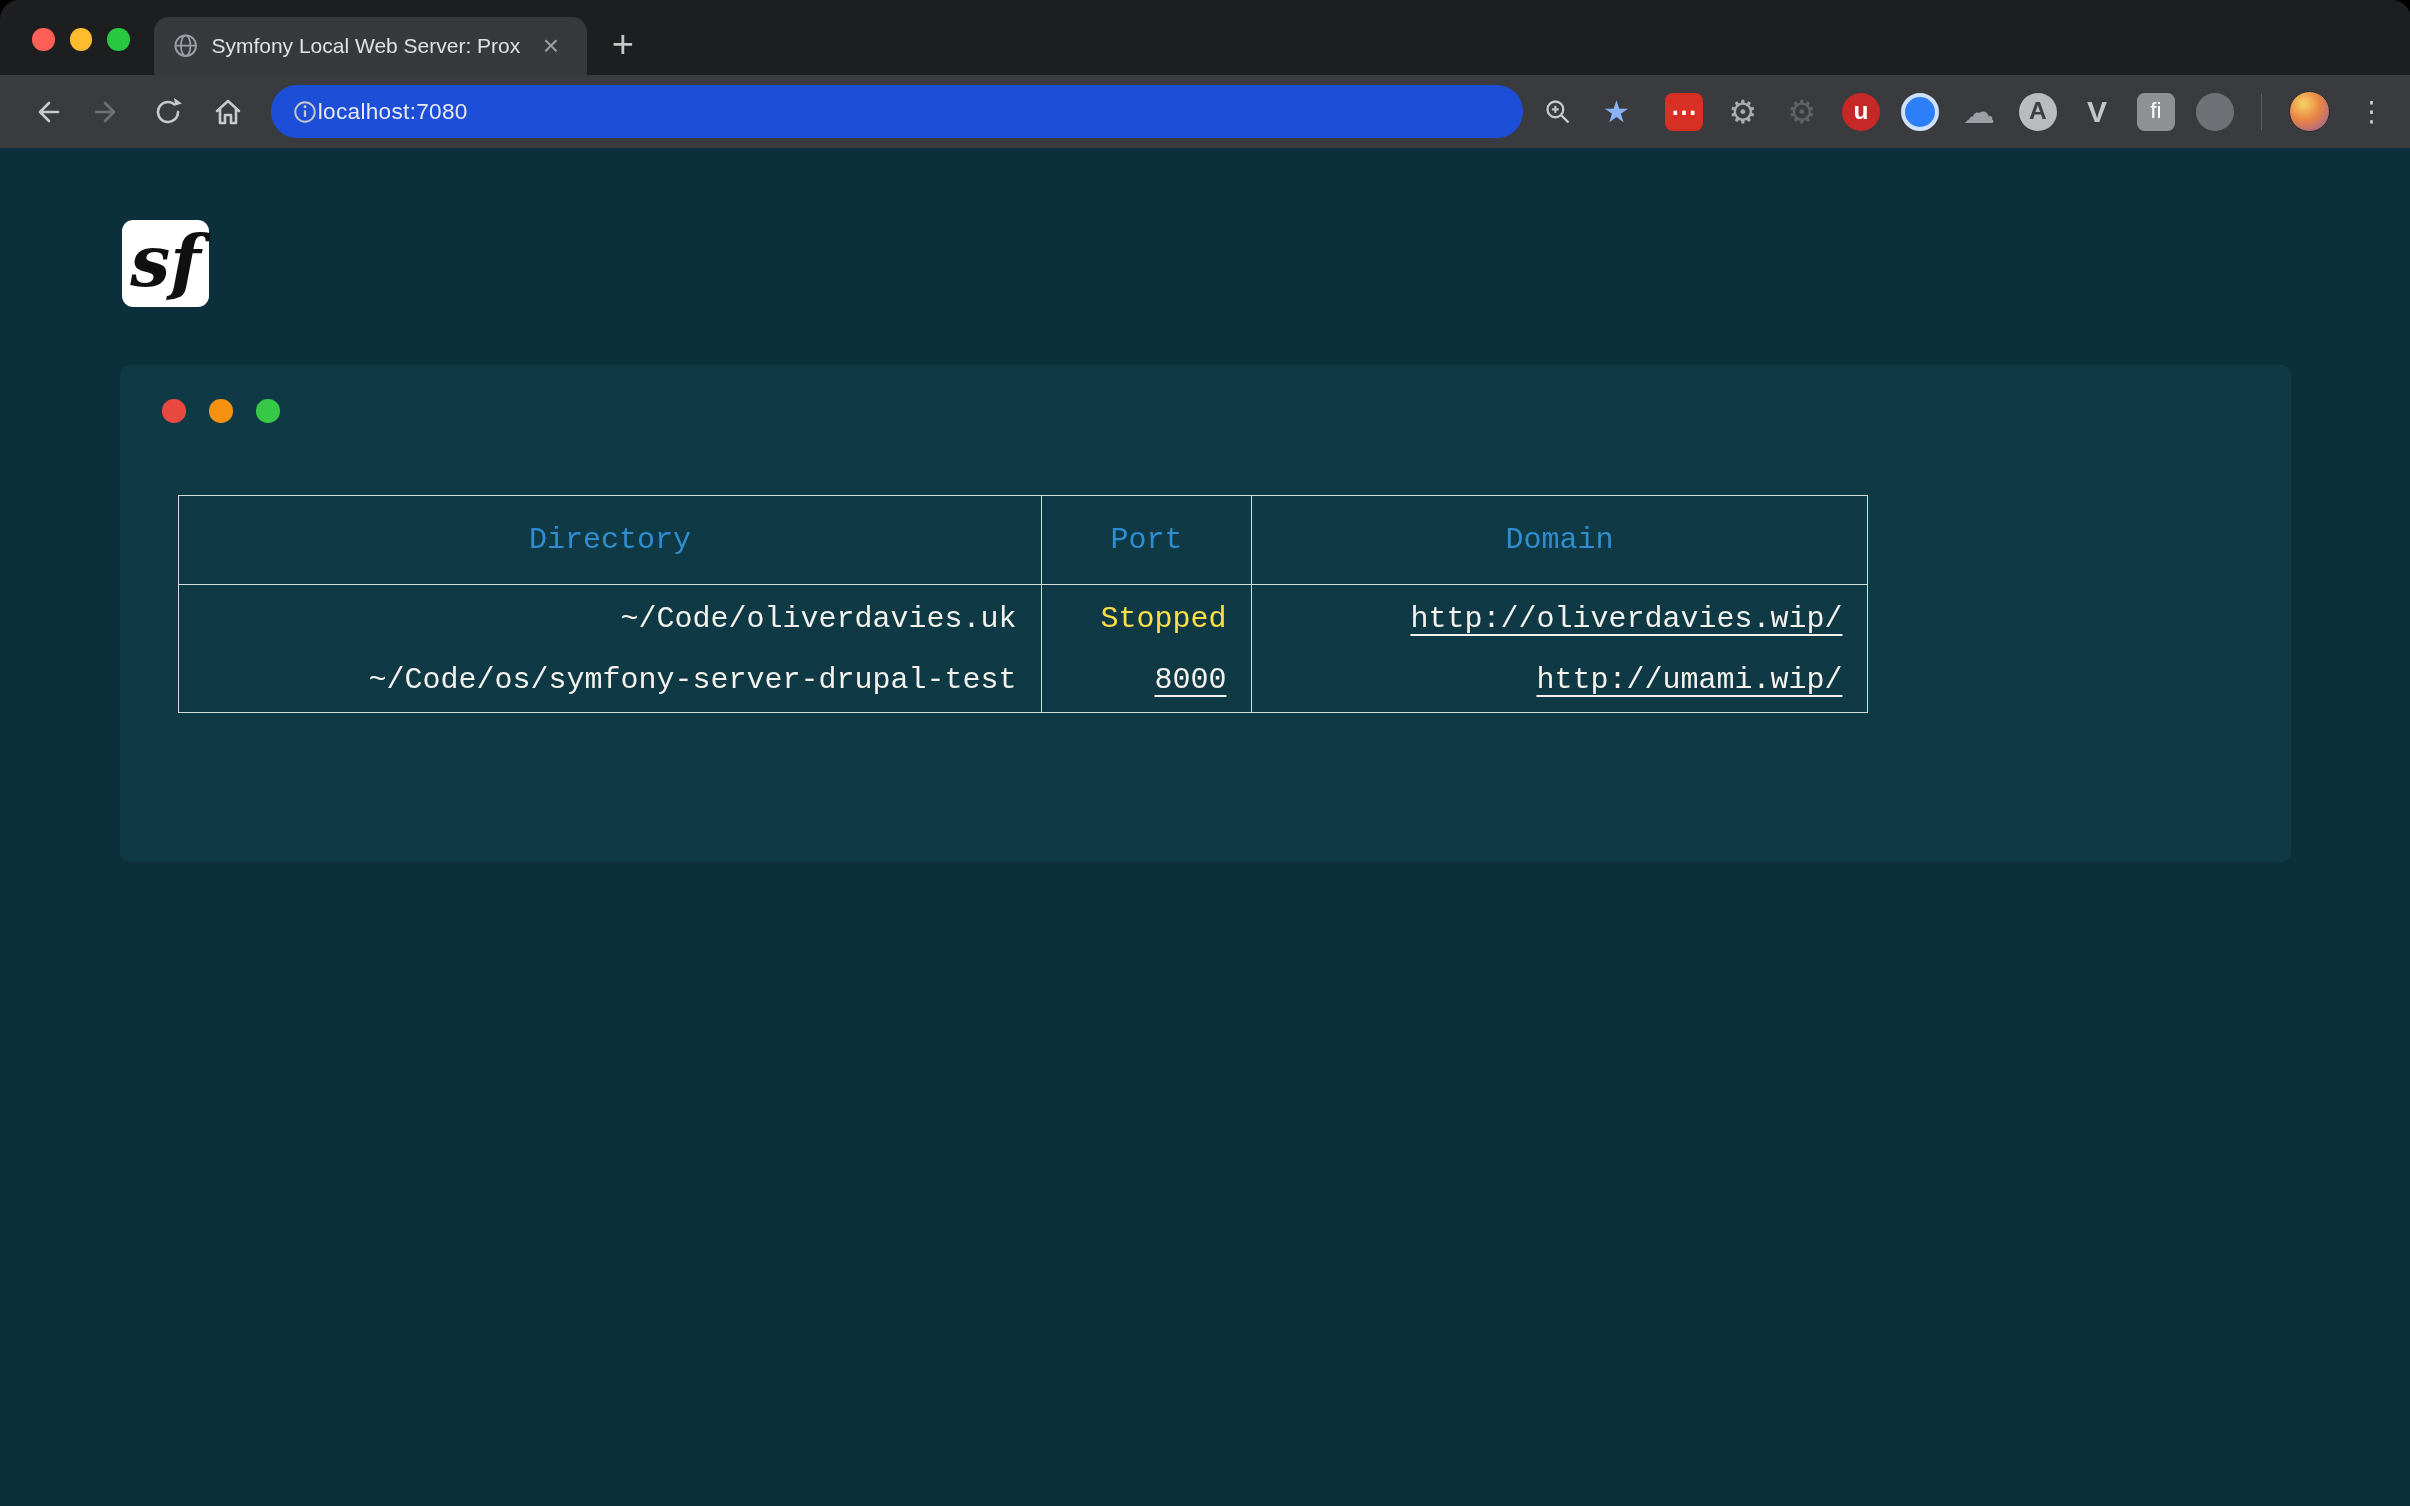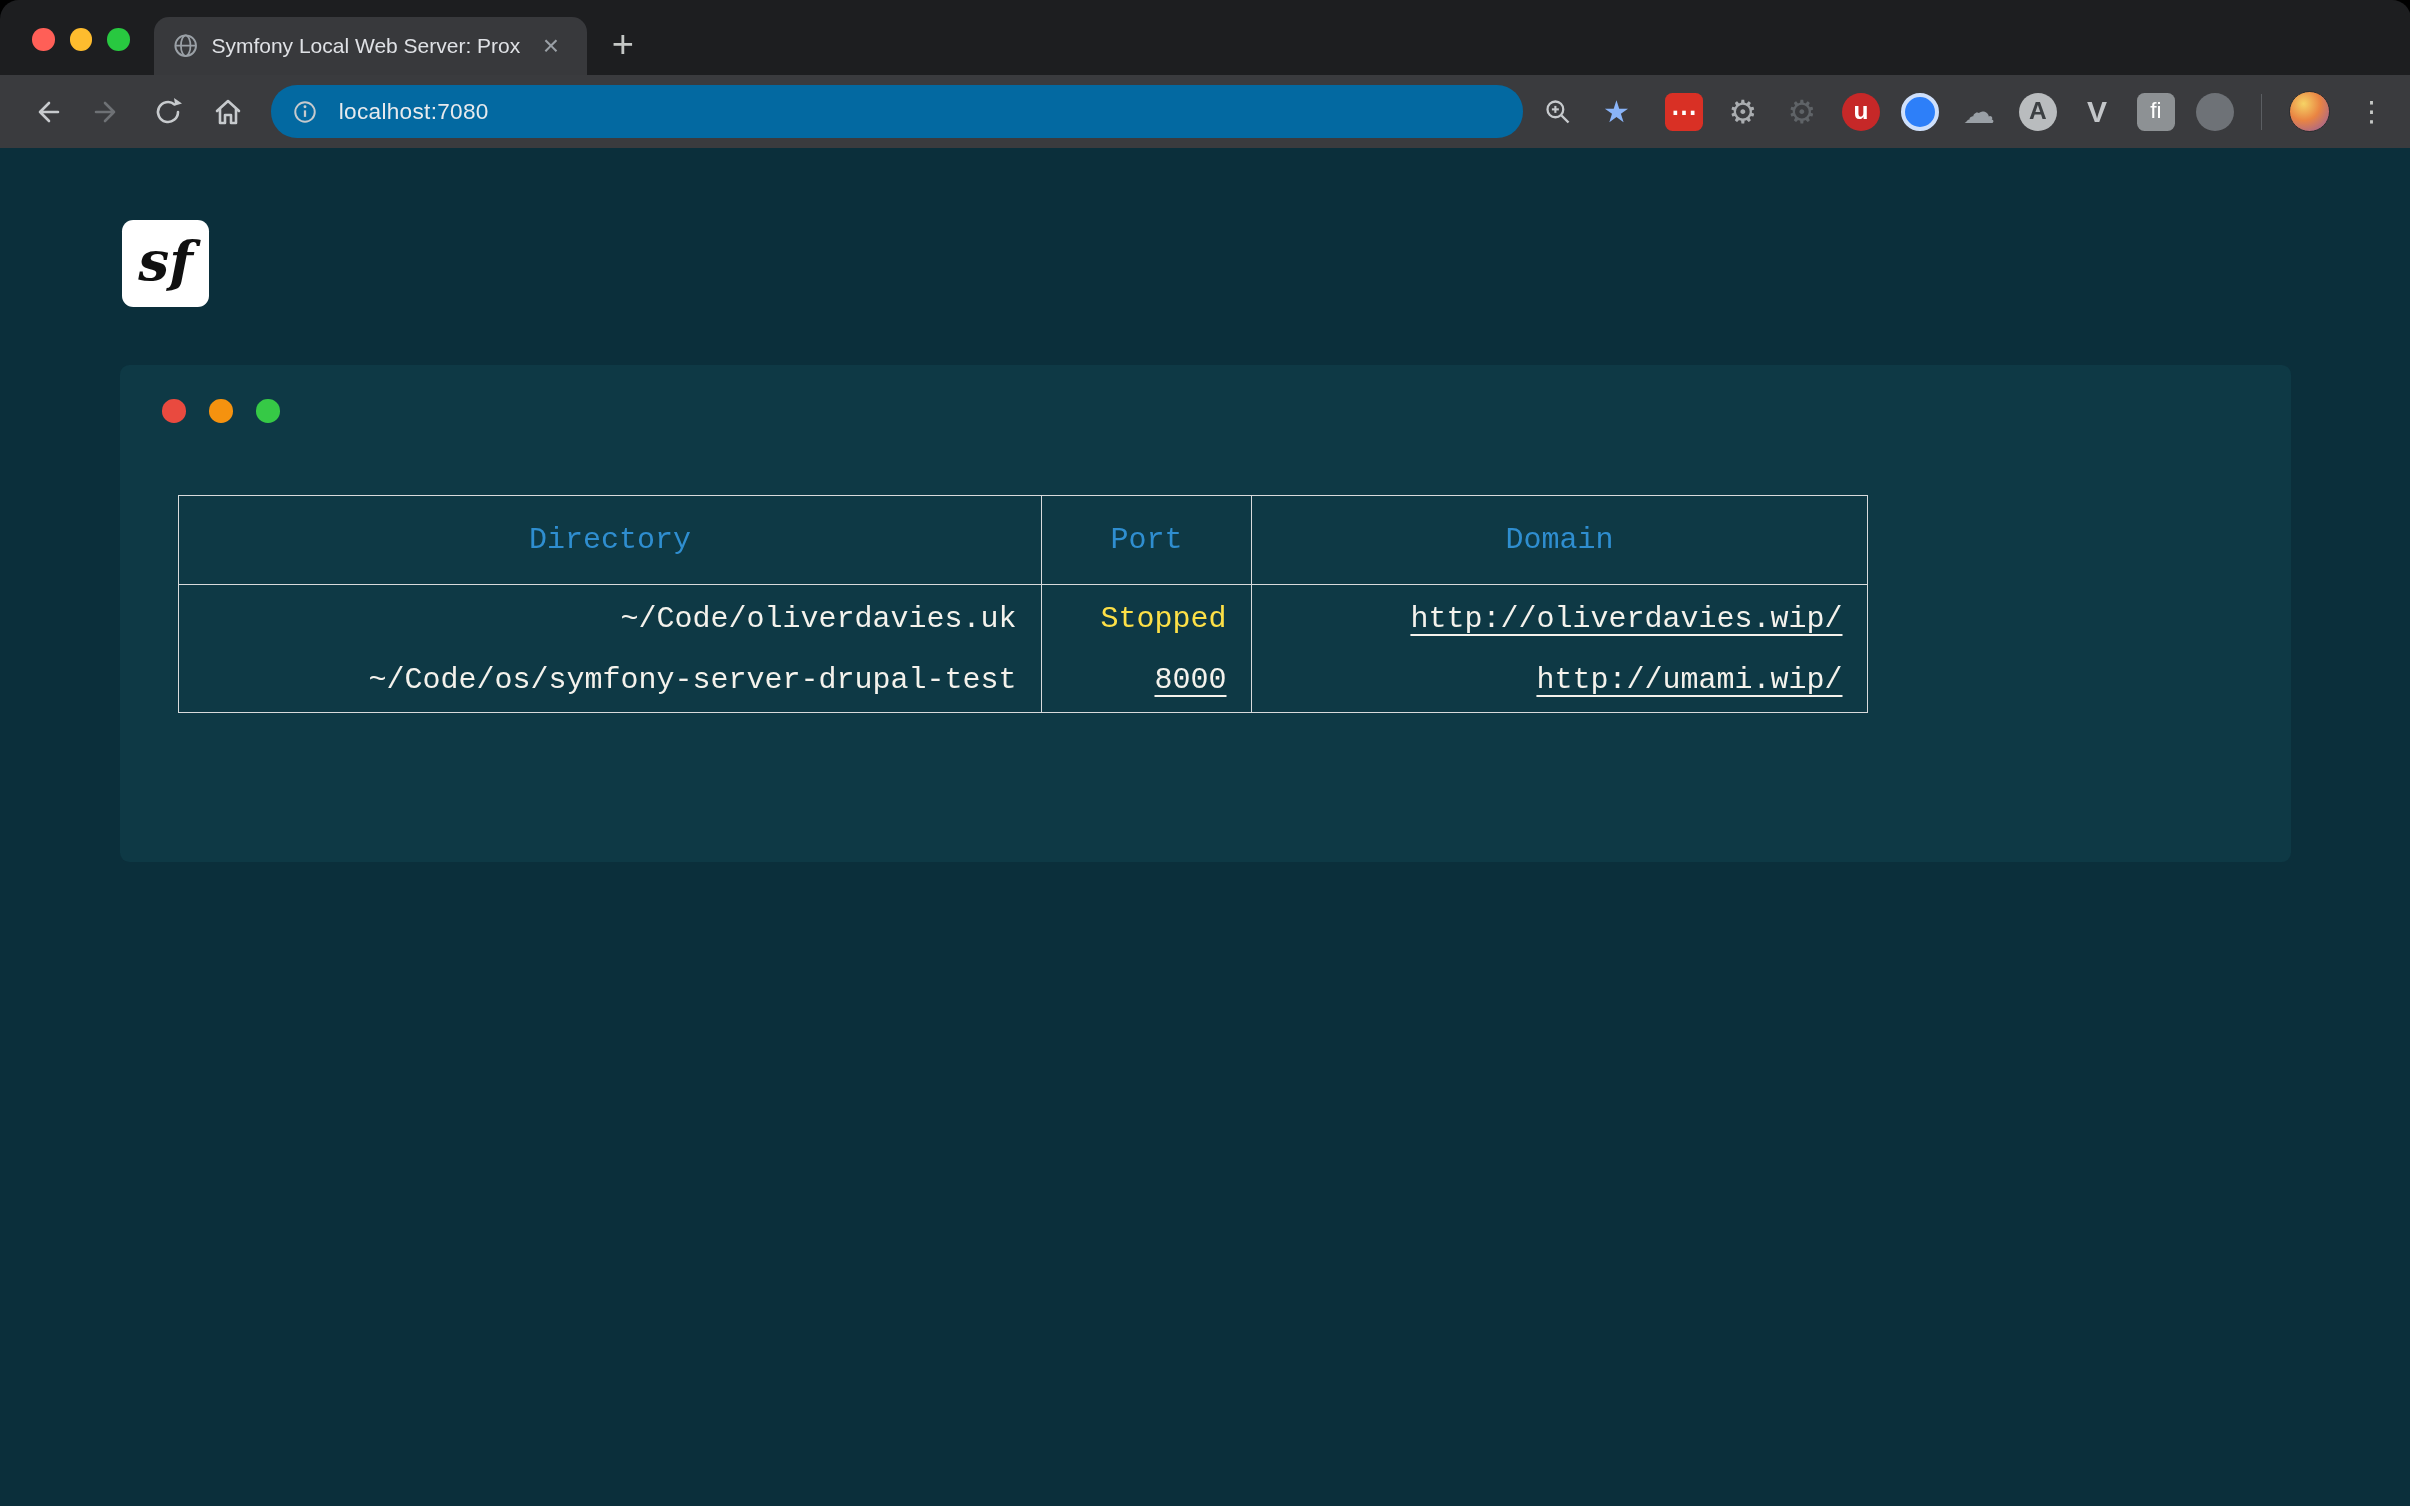--- a/index.html
+++ b/index.html
@@ -33,22 +33,22 @@
 
   
   .toolbar { height:73px; background:#3a3b3e; display:flex; align-items:center;
              padding:0 19px; gap:5.6px; flex:0 0 auto; }
   .nav-btn { width:55px; height:55px; border-radius:50%; display:flex;
              align-items:center; justify-content:center; }
   .nav-btn svg { width:32px; height:32px; }
   .stroke-icon { stroke:#c7cacd; stroke-width:2.6; fill:none; stroke-linecap:round; stroke-linejoin:round; }
   .stroke-dim  { stroke:#6e7175; stroke-width:2.6; fill:none; stroke-linecap:round; stroke-linejoin:round; }
 
-  .omnibox { width:1252px; height:53px; background:#0369a1; border-radius:26px;
-             display:flex; align-items:center; padding:0 21px; gap:21px; margin-left:9.4px; }
+  .omnibox { width:1252px; height:53px; background:#1d4ed8; border-radius:26px;
+             display:flex; align-items:center; padding:0 21px; gap:0; margin-left:9.4px; }
   .omnibox svg { width:26px; height:26px; }
   .url-text { color:#e8eaed; font-size:22.6px; letter-spacing:0.3px; }
 
   .zoom-btn, .star-btn { width:45px; height:45px; display:flex; align-items:center;
                          justify-content:center; margin-left:7.5px; }
   .zoom-btn svg { width:28px; height:28px; }
   .star-btn { color:#8ab4f8; font-size:30px; }
 
   .ext-cluster { display:flex; align-items:center; gap:21px; margin-left:auto; }
   .ext-icon { width:38px; height:38px; display:flex; align-items:center;
@@ -60,21 +60,21 @@
   .menu-btn { width:41px; height:41px; color:#c4c7c5; font-size:28px; display:flex;
               align-items:center; justify-content:center; letter-spacing:0; }
 
   
   .page { flex:1 1 auto; background:#0b2f3b; position:relative; }
 
   .page-header { display:flex; align-items:center; gap:38px; padding:72px 0 0 122px; }
   .logo-box { width:87px; height:87px; background:#fff; border-radius:11.3px;
               display:flex; align-items:center; justify-content:center; }
   .logo-glyph { font-family:"DejaVu Serif", serif; font-style:italic; font-weight:bold;
-                font-size:55px; color:#101010; transform:translateY(-2.8px); }
+                font-size:71px; color:#101010; transform:translateY(-2.8px); }
   .page-title { color:#fdfdfd; font-size:60px; font-weight:400; letter-spacing:0.5px; }
 
   .card { margin:58px 0 0 120px; width:2171px; height:497px; background:#0e3945;
           border-radius:9.4px; position:relative; }
   .card-dots { display:flex; gap:23.5px; padding:34px 0 0 42px; }
   .card-dot { width:23.5px; height:23.5px; border-radius:50%; }
   .cd-red { background:#e94a3f; }
   .cd-orange { background:#f5920f; }
   .cd-green { background:#36c946; }
 

